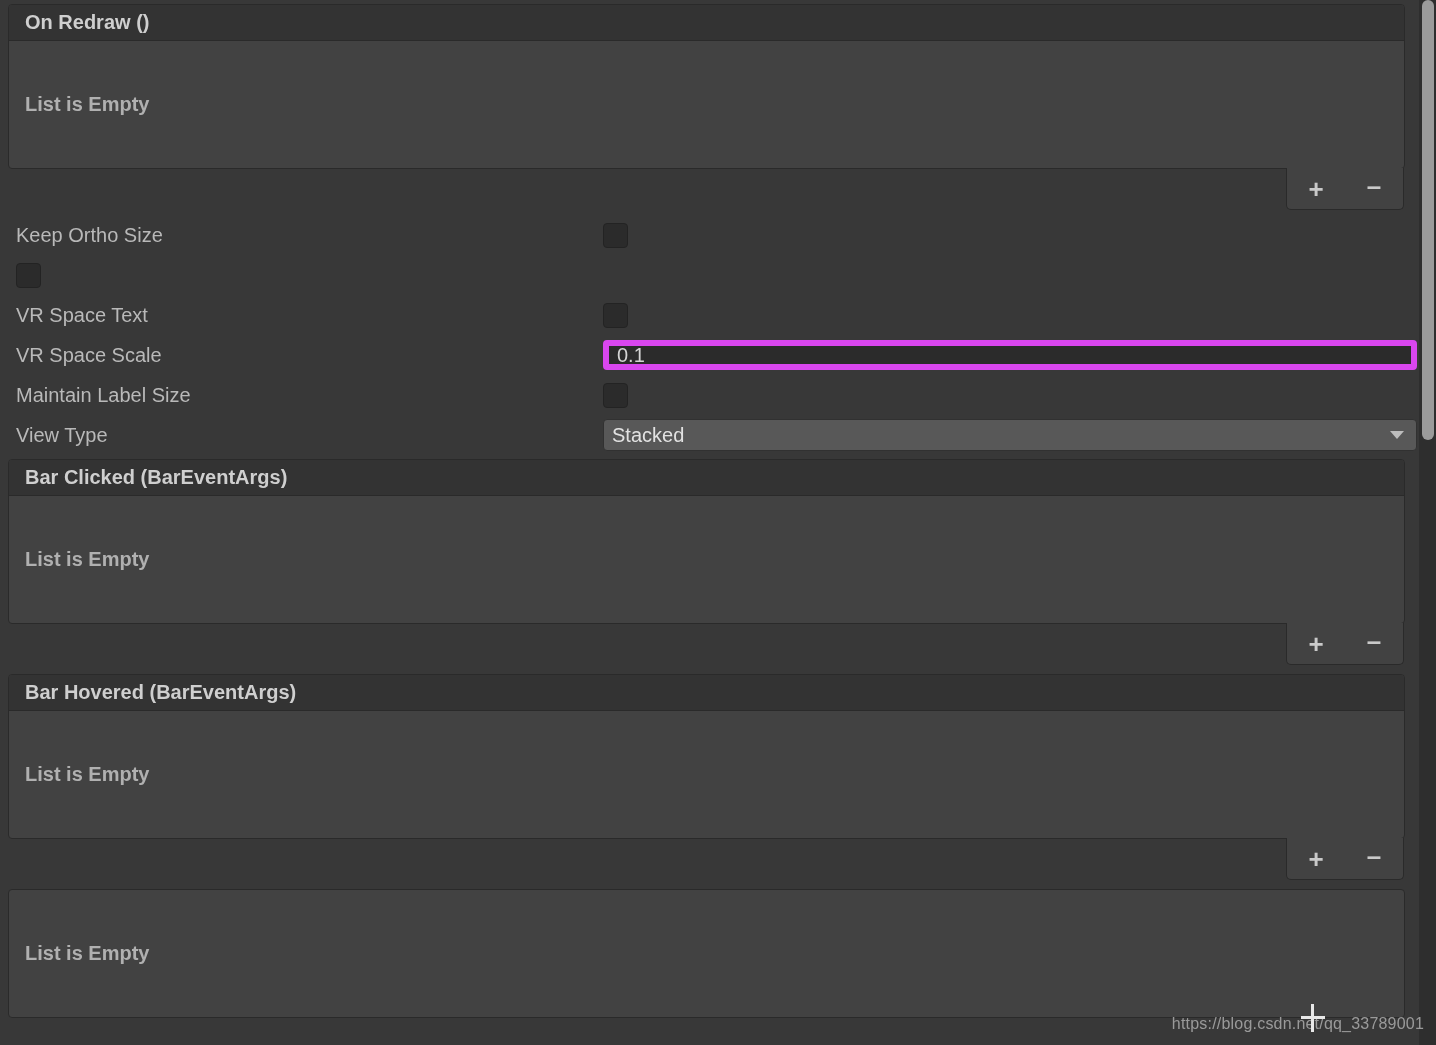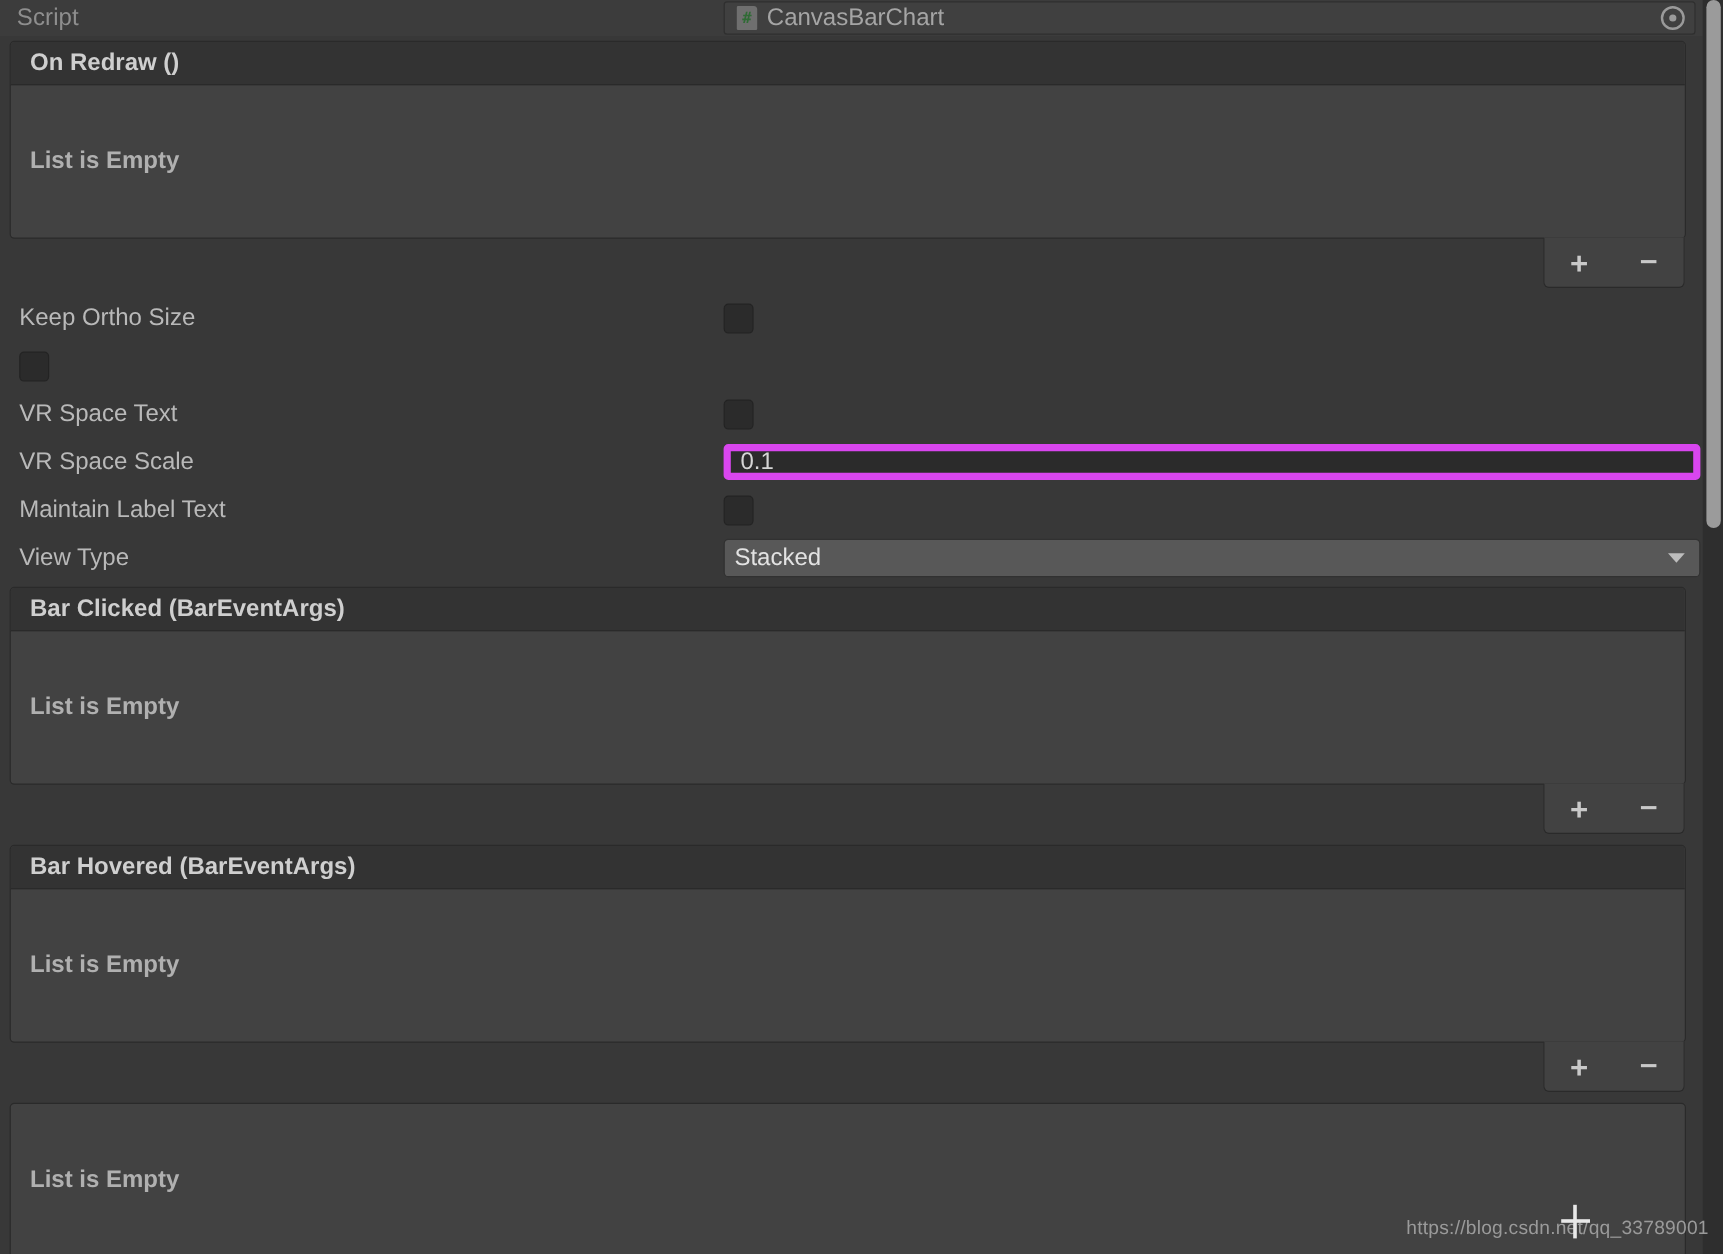--- a/index.html
+++ b/index.html
@@ -289,28 +289,20 @@
     background: #e8e8e8;
   }
 </style>
 </head>
 <body>
 
 <div id="inspector">
 
   <div class="viewport">
 
-    <div class="script-row">
-      <span class="script-label">Script</span>
-      <div class="script-field">
-        <span class="cs-icon"></span>
-        <span class="script-name">CanvasBarChart</span>
-        <span class="obj-picker"></span>
-      </div>
-    </div>
 
     <div class="event-block">
       <div class="event-box">
         <div class="event-header">
           <span class="event-title">On Redraw ()</span>
         </div>
         <div class="event-body">
           <span class="event-empty">List is Empty</span>
         </div>
       </div>
@@ -335,21 +327,21 @@
         <span class="prop-label">VR Space Text</span>
         <span class="checkbox"></span>
       </div>
 
       <div class="prop-row">
         <span class="prop-label">VR Space Scale</span>
         <span class="text-field">0.1</span>
       </div>
 
       <div class="prop-row">
-        <span class="prop-label">Maintain Label Text</span>
+        <span class="prop-label">Maintain Label Size</span>
         <span class="checkbox"></span>
       </div>
 
       <div class="prop-row">
         <span class="prop-label">View Type</span>
         <span class="dropdown">
           <span class="dropdown-value">Stacked</span>
           <span class="caret"></span>
         </span>
       </div>

